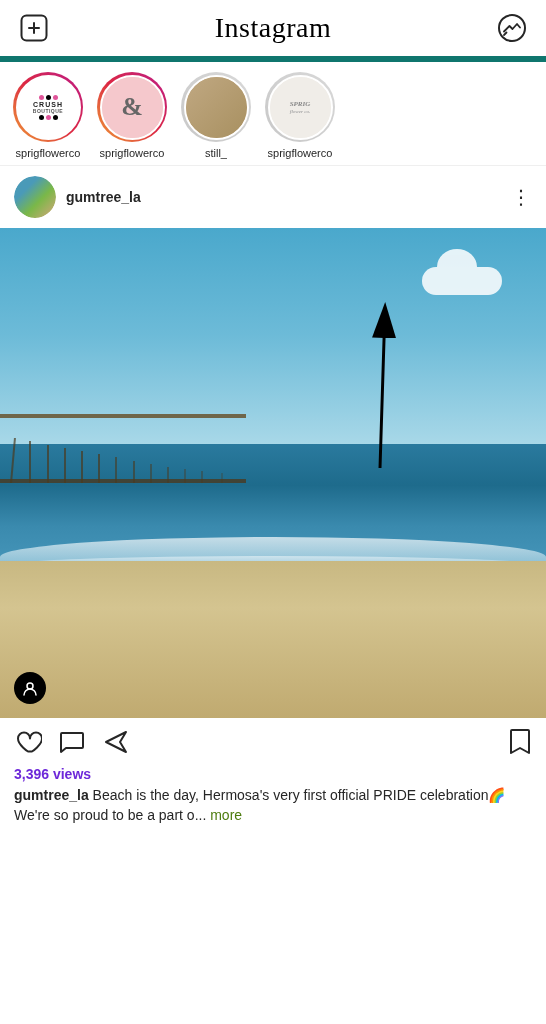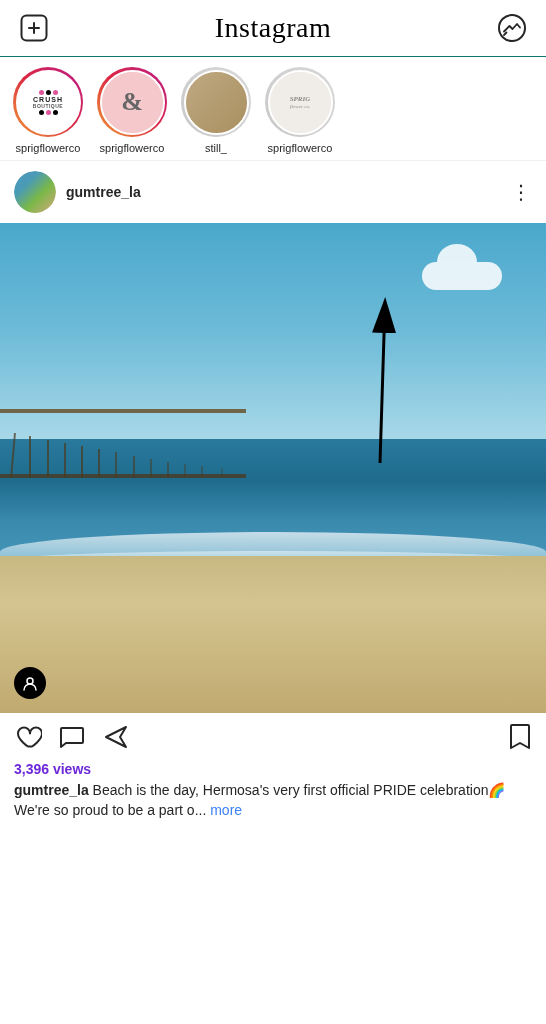--- a/index.html
+++ b/index.html
@@ -11,21 +11,21 @@
       background: #fff;
       overflow-x: hidden;
     }
 
     
     .header {
       display: flex;
       align-items: center;
       justify-content: space-between;
       padding: 10px 16px;
-      border-bottom: 1px solid #0f766e;
+      border-bottom: 6px solid #0f766e;
       background: #fff;
     }
     .header-icon {
       width: 36px;
       height: 36px;
       display: flex;
       align-items: center;
       justify-content: center;
       cursor: pointer;
     }
@@ -267,21 +267,21 @@
     }
     .post-caption {
       font-size: 14px;
       color: #262626;
       line-height: 1.4;
     }
     .post-caption .username-tag {
       font-weight: 700;
     }
     .post-caption .more-link {
-      color: #3b82f6;
+      color: #4d7c0f;
     }
   </style>
 </head>
 <body>
 
 <div class="header">
   <div class="header-icon">
     <svg width="28" height="28" viewBox="0 0 28 28" fill="none" xmlns="http://www.w3.org/2000/svg">
       <rect x="1.5" y="1.5" width="25" height="25" rx="5" stroke="#262626" stroke-width="2"></rect>
       <line x1="9" y1="14" x2="19" y2="14" stroke="#262626" stroke-width="2" stroke-linecap="round"></line>

